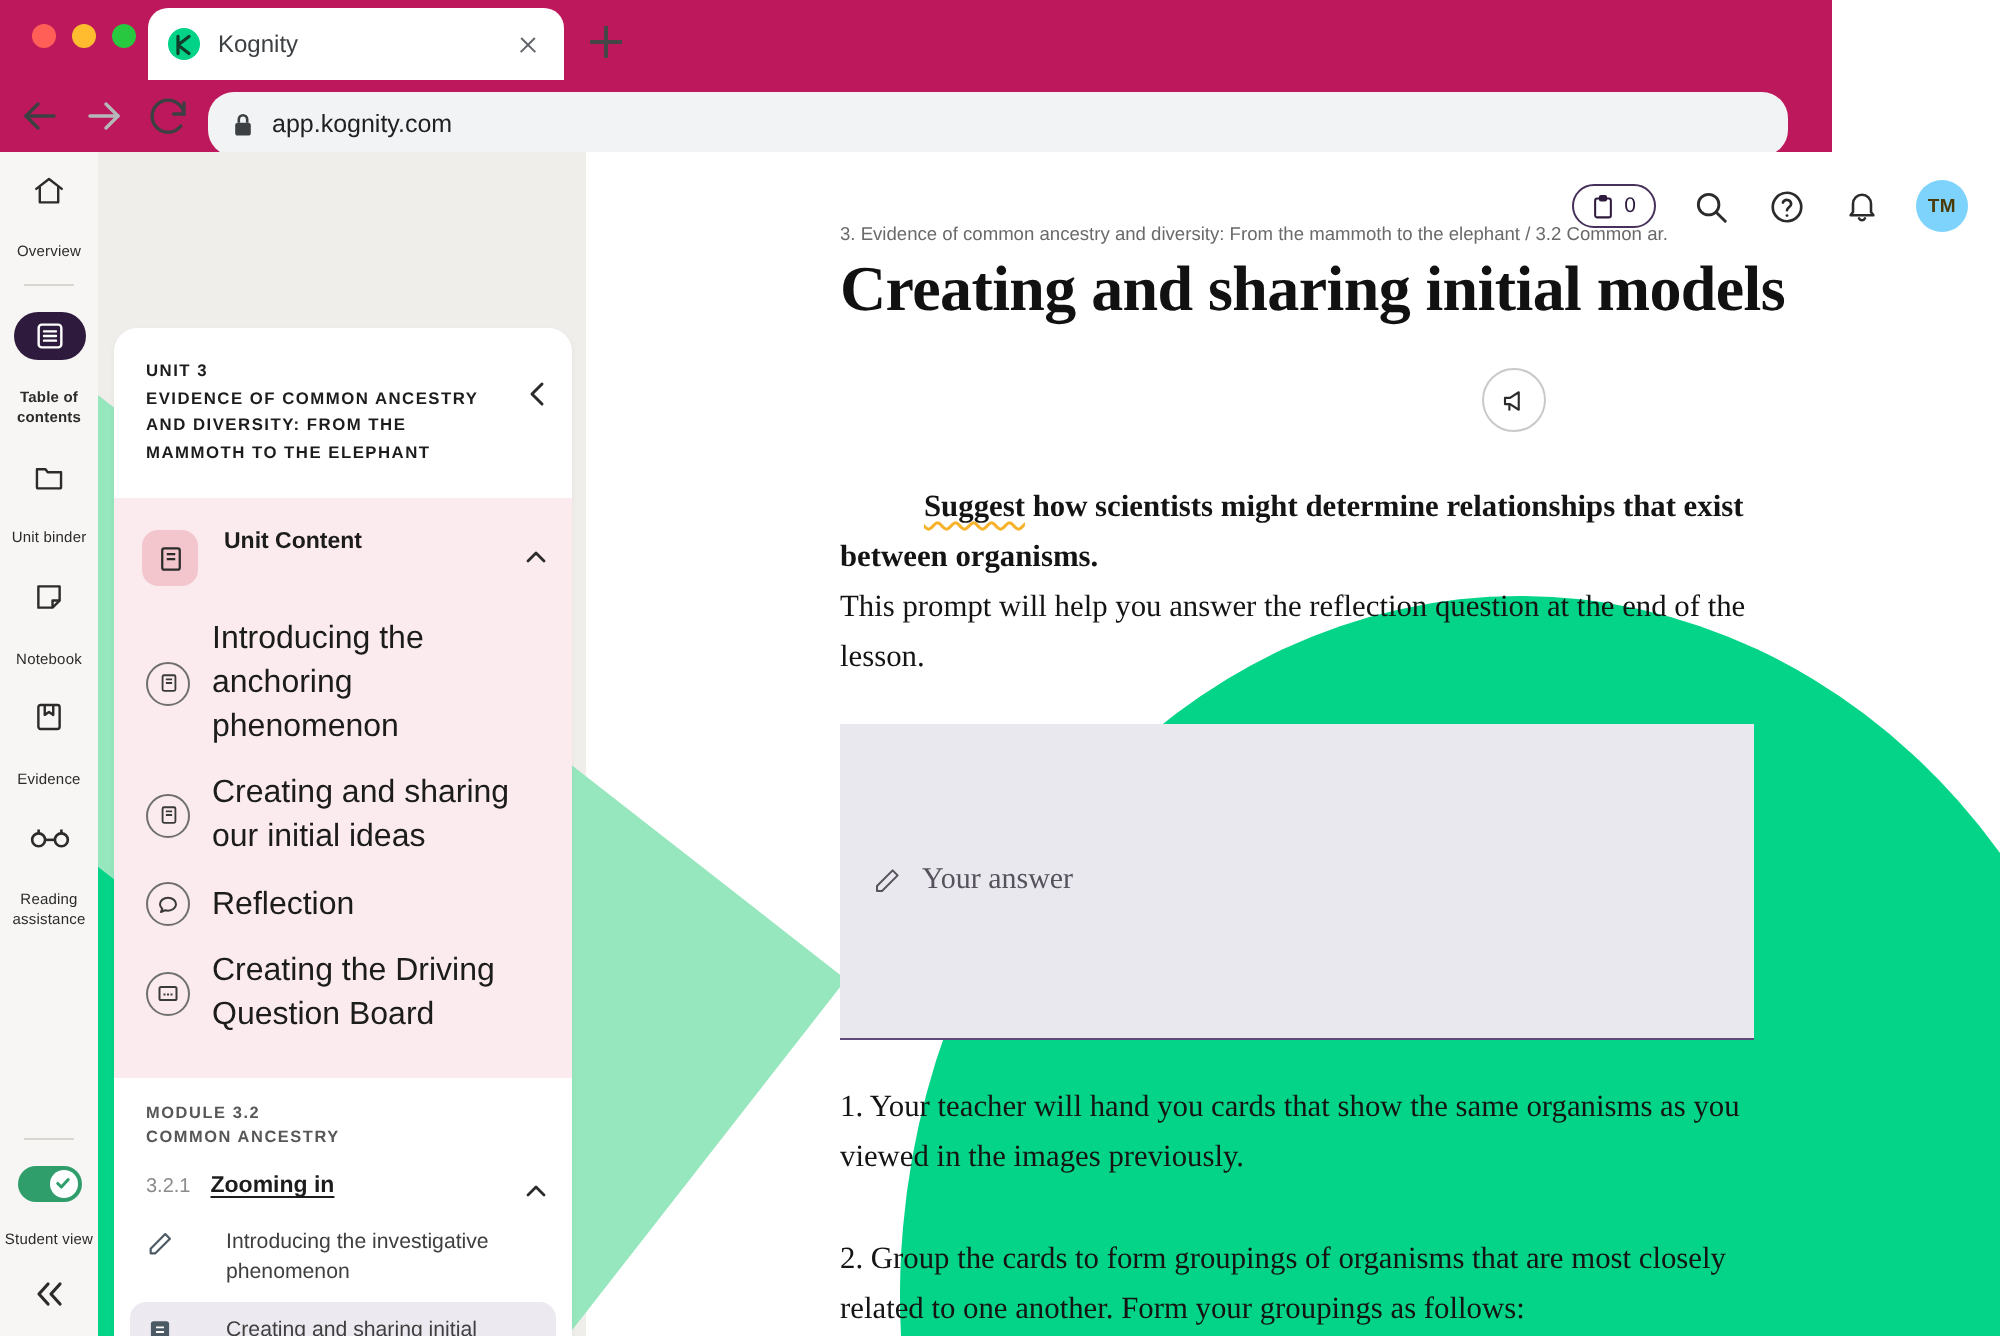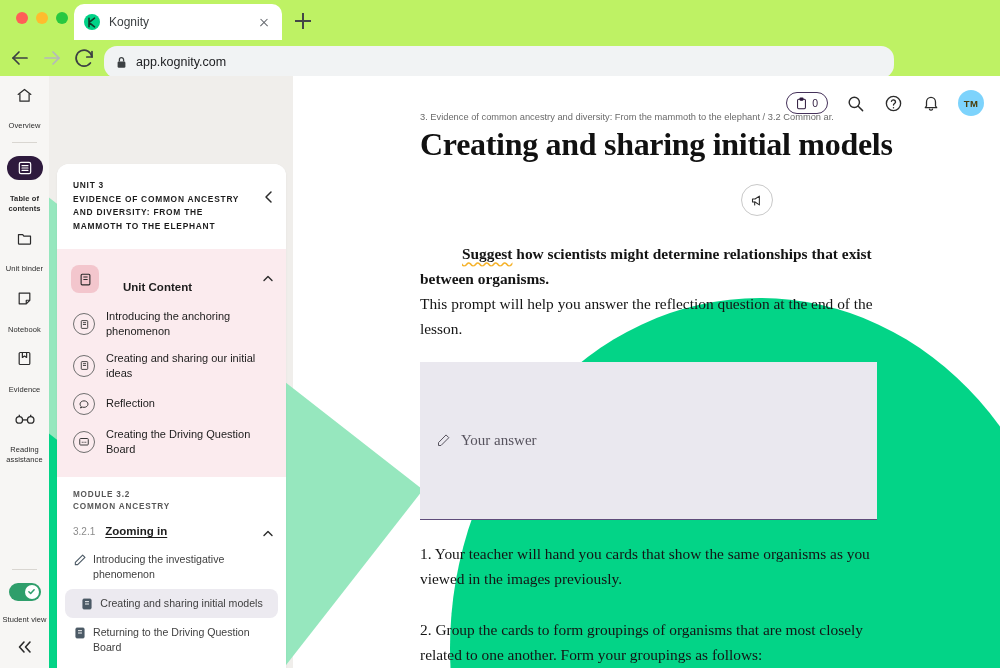--- a/index.html
+++ b/index.html
@@ -6,22 +6,22 @@
   html, body { width: 1000px; height: 668px; }
   body {
     font-family: "Liberation Sans", sans-serif;
     background: #ffffff;
     overflow: hidden;
     position: relative;
   }
 
   
   #browser-chrome {
-    position: absolute; top: 0; left: 0; width: 1000px; height: 76px;
-    background: #bef264;
+    position: absolute; top: 0; left: 0; width: 916px; height: 76px;
+    background: #be185d;
   }
   .traffic { position: absolute; top: 12px; left: 16px; display: flex; gap: 8px; align-items: center; }
   .dot { width: 12px; height: 12px; border-radius: 50%; }
   .dot.red { background: #ff5f57; }
   .dot.yellow { background: #febc2e; }
   .dot.green { background: #28c840; }
 
   #tab-strip { position: absolute; top: 0; left: 0; width: 1000px; height: 40px; }
   .tab {
     position: absolute; top: 4px; left: 74px; width: 208px; height: 36px;
@@ -140,56 +140,56 @@
   }
   #toc-unit-label, #toc-unit-title {
     font-size: 8.4px; font-weight: bold; letter-spacing: .75px;
     color: #1c1c1c; line-height: 1.62; text-transform: uppercase;
   }
   #toc-collapse-btn {
     position: absolute; right: 10px; top: 26px; width: 14px; height: 14px;
   }
   .pink-section { background: #fbebee; padding: 10px 0 14px; }
   #unit-content-head {
-    display: flex; align-items: flex-end; gap: 24px; padding: 6px 14px 10px 14px;
+    display: flex; align-items: flex-start; gap: 13px; padding: 6px 14px 10px 14px;
     position: relative;
   }
   .unit-content-badge {
     width: 28px; height: 28px; border-radius: 8px; background: #f3c6cd;
     display: flex; align-items: center; justify-content: center; flex: 0 0 28px;
   }
   #unit-content-label { font-size: 11.5px; font-weight: bold; color: #1c1c1c; }
   #unit-content-chevron { position: absolute; right: 12px; top: 14px; width: 12px; height: 12px; }
   .toc-row {
     display: flex; align-items: center; gap: 11px; padding: 6px 14px 6px 16px;
   }
   .toc-row .circ {
     width: 22px; height: 22px; border-radius: 50%; border: 1px solid #6f6f6f;
     display: flex; align-items: center; justify-content: center; flex: 0 0 22px;
   }
-  .toc-row .txt { font-size: 11px; color: #1c1c1c; line-height: 1.35; }
+  .toc-row .txt { font-size: 16px; color: #1c1c1c; line-height: 1.35; }
 
   #module-section { background: #ffffff; padding: 12px 0 10px; }
   .module-kicker {
     font-size: 8.2px; font-weight: bold; letter-spacing: .8px; color: #575757;
     padding: 0 16px; line-height: 1.5; text-transform: uppercase;
   }
   #lesson-head {
     display: flex; align-items: center; gap: 10px; padding: 12px 14px 8px 16px;
     position: relative;
   }
   #lesson-num { font-size: 10px; color: #8b8b8b; }
   #lesson-title {
     font-size: 11.5px; font-weight: bold; color: #1c1c1c;
     text-decoration: underline; text-underline-offset: 2px;
   }
   #lesson-chevron { position: absolute; right: 12px; top: 15px; width: 12px; height: 12px; }
   .sub-row {
-    display: flex; align-items: flex-start; gap: 4px; margin: 0 8px;
-    padding: 7px 8px; border-radius: 8px; justify-content: center;
+    display: flex; align-items: flex-start; gap: 24px; margin: 0 8px;
+    padding: 7px 8px; border-radius: 8px;
   }
   .sub-row.active { background: #eceaf0; }
   .sub-row .sicon { width: 16px; flex: 0 0 16px; padding-top: 1px; }
   .sub-row .stxt { font-size: 10.6px; color: #3f3f3f; line-height: 1.4; }
   #toc-nav {
     display: flex; align-items: center; gap: 10px; padding: 12px 14px 16px 14px;
   }
 
   
   #main {

